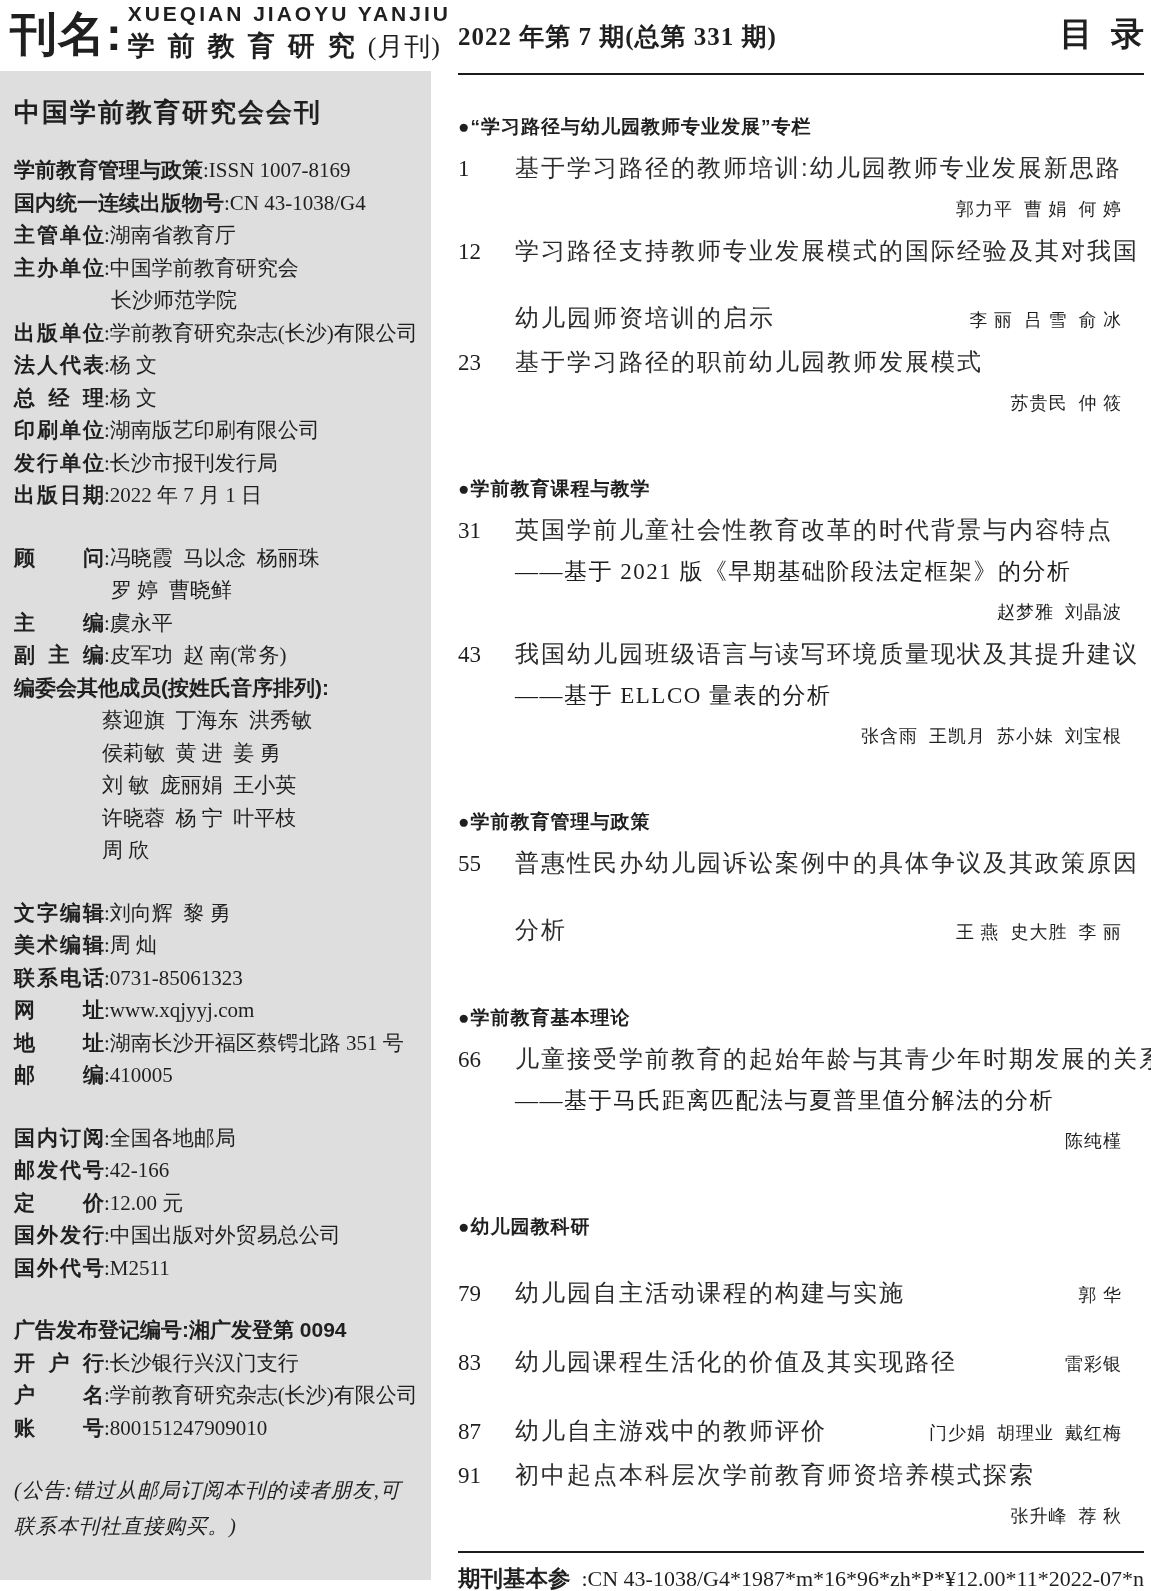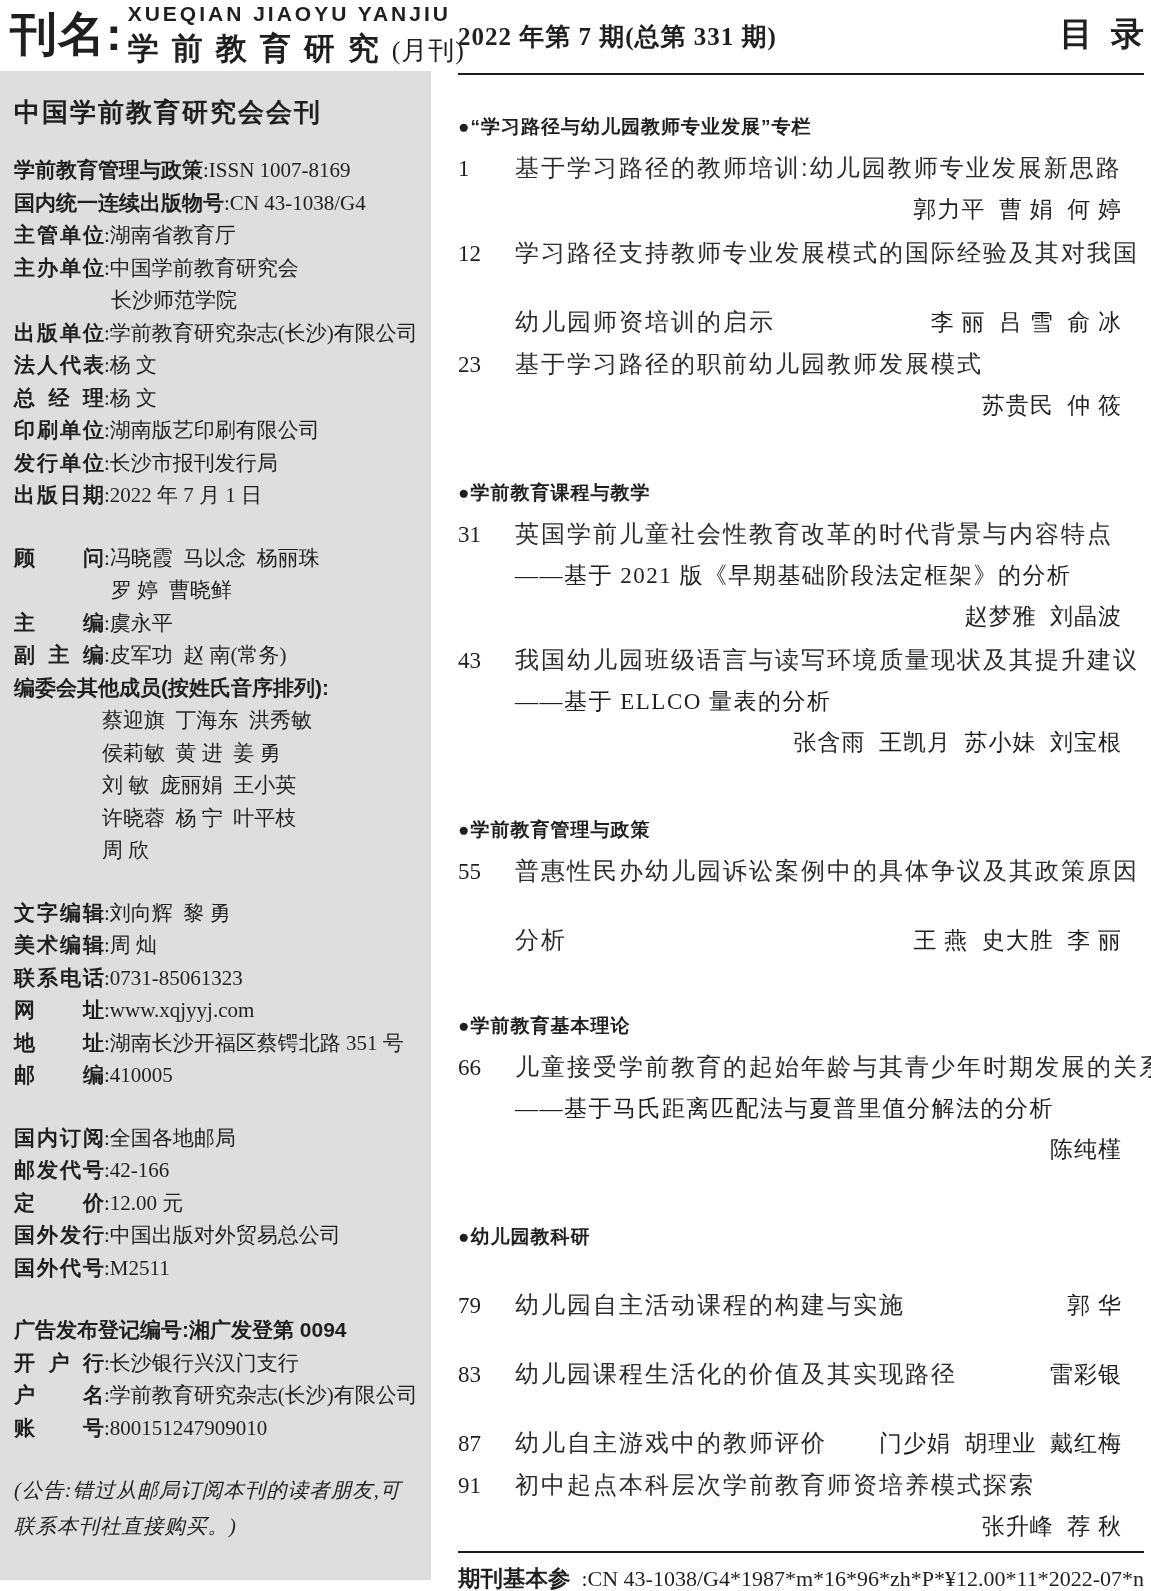--- a/index.html
+++ b/index.html
@@ -11,21 +11,21 @@
 
   
   .masthead{position:absolute;top:2px;left:10px;display:flex;align-items:flex-start;}
   .mast-label{font-family:"Liberation Sans","DejaVu Sans",sans-serif;font-weight:700;
     font-size:47px;line-height:64px;letter-spacing:1px;}
   .mast-col{margin-left:5px;}
   .mast-pinyin{font-family:"Liberation Sans","DejaVu Sans",sans-serif;font-weight:700;
     font-size:21px;line-height:24px;letter-spacing:3px;}
   .mast-title-row{margin-top:2px;white-space:nowrap;}
   .mast-title{font-family:"Liberation Sans","DejaVu Sans",sans-serif;font-weight:700;
-    font-size:31px;letter-spacing:13px;}
+    font-size:27px;letter-spacing:13px;}
   .mast-sub{font-size:26px;letter-spacing:1px;}
 
   
   .infobox{position:absolute;left:0;top:71px;width:431px;height:1509px;
     background:#dedede;box-sizing:border-box;padding:22px 12px 0 14px;
     font-size:21px;overflow:hidden;}
   .assoc{font-family:"Liberation Sans","DejaVu Sans",sans-serif;font-weight:700;
     font-size:26px;letter-spacing:2px;margin:2px 0 24px 0;}
   .irow{display:flex;line-height:32.5px;align-items:baseline;}
   .lbl{font-family:"Liberation Sans","DejaVu Sans",sans-serif;font-weight:700;
@@ -52,21 +52,21 @@
   .sec{margin-top:44px;}
   .sec.first{margin-top:31px;}
   .sec-head{font-family:"Liberation Sans","DejaVu Sans",sans-serif;font-weight:700;
     font-size:19px;line-height:41px;letter-spacing:1px;white-space:pre;margin-top:28px;}
   .item-line{display:flex;align-items:baseline;line-height:41px;}
   .pg{width:57px;flex:none;font-size:23px;}
   .tl{font-family:"Liberation Sans","DejaVu Sans",sans-serif;font-weight:500;
     font-size:24px;letter-spacing:2px;color:#2c2c2c;white-space:pre;}
   .cont{padding-left:57px;}
   .sub{font-size:23px;letter-spacing:1.5px;white-space:pre;text-align:right;}
-  .auth{font-size:23px;letter-spacing:1px;white-space:pre;margin-left:auto;padding-right:22px;margin-top:28px;}
+  .auth{font-size:18px;letter-spacing:1px;white-space:pre;margin-left:auto;padding-right:22px;margin-top:28px;}
   .auth-line{text-align:right;padding-right:22px;line-height:41px;}
   .auth-line .auth{margin-left:0;padding-right:0;}
 
   .toc-footer{position:absolute;left:458px;top:1551px;width:686px;
     border-top:2.5px solid #1c1c1c;padding-top:10px;display:flex;align-items:baseline;}
   .foot-lbl{font-family:"Liberation Sans","DejaVu Sans",sans-serif;font-weight:700;
     font-size:22.5px;}
   .foot-val{font-size:22px;white-space:pre;}
 </style>
 </head>

